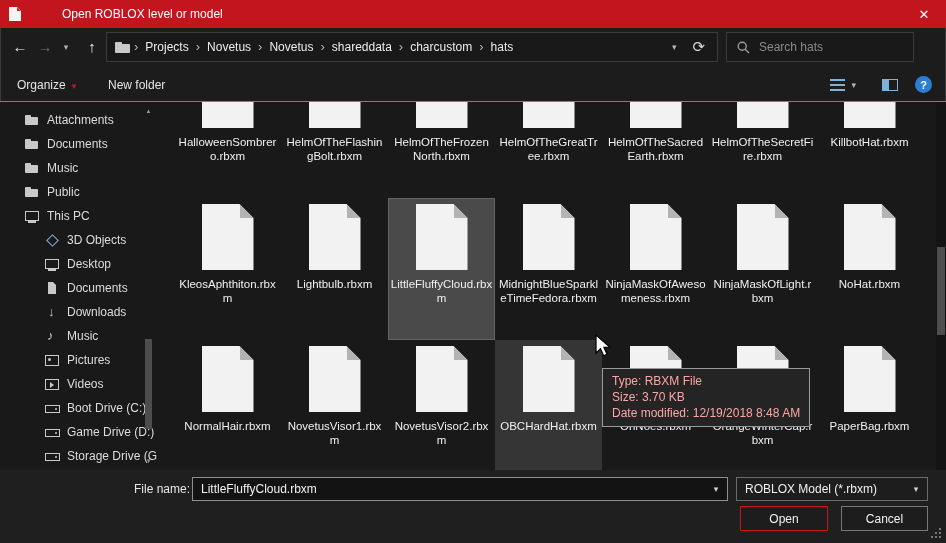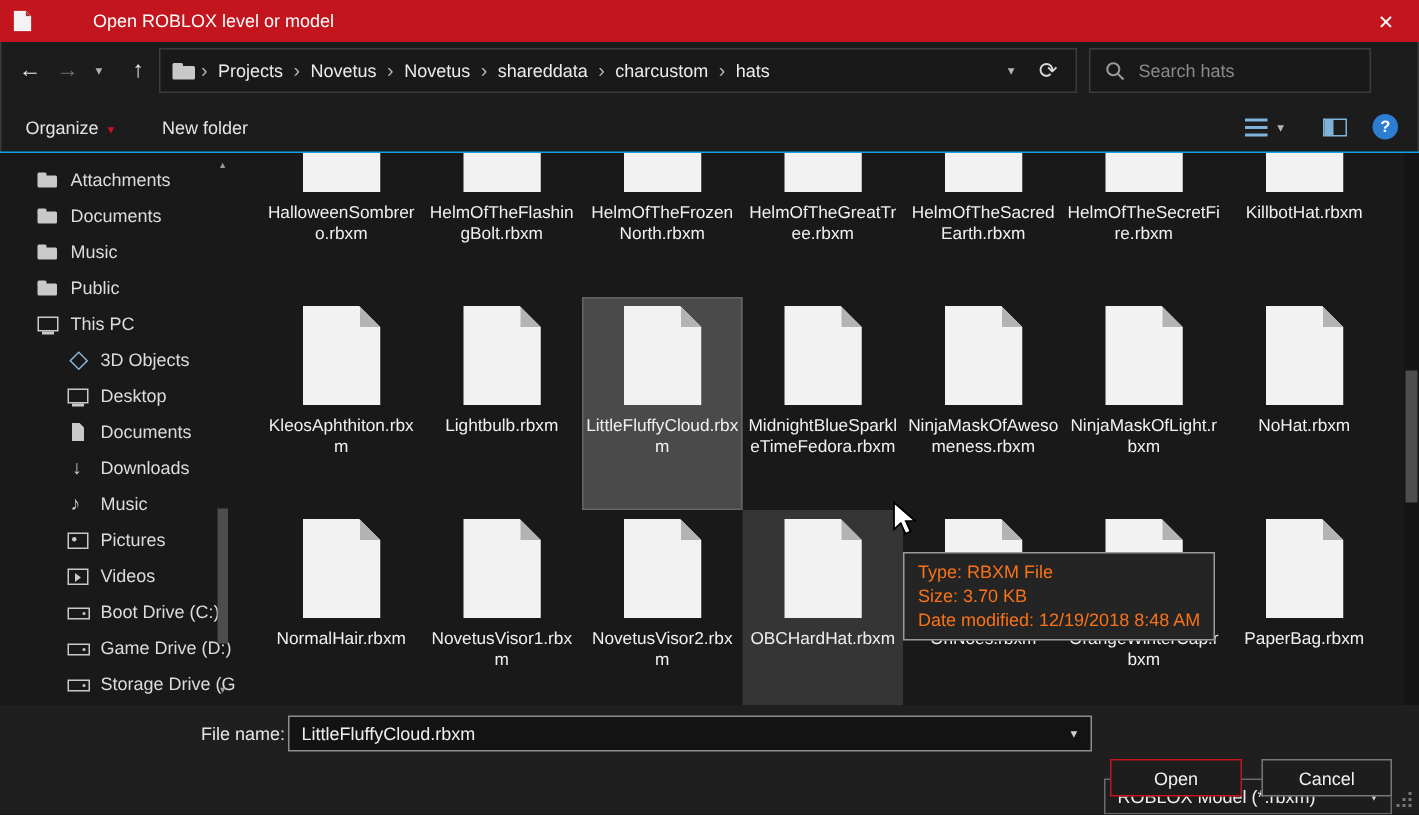--- a/index.html
+++ b/index.html
@@ -76,28 +76,28 @@
   .frow{display:flex;height:142px;}
   .tile{width:107px;height:142px;display:flex;flex-direction:column;align-items:center;padding-top:6px;box-sizing:border-box;flex:none;}
   .tile.selected{background:#4a4a4a;box-shadow:inset 0 0 0 1px #656565;}
   .tile.hovered{background:#353535;}
   .doc{width:52px;height:66px;position:relative;background:#f2f2f2;clip-path:polygon(0 0,38px 0,52px 14px,52px 100%,0 100%);flex:none;}
   .doc::after{content:"";position:absolute;right:0;top:0;width:14px;height:14px;background:#b3b3b3;clip-path:polygon(0 0,100% 100%,0 100%);}
   .fname{margin-top:7px;width:102px;text-align:center;font-size:11.5px;line-height:14px;word-break:break-all;color:#f0f0f0;}
   .vscroll{position:absolute;right:0;top:0;width:10px;bottom:0;background:#141414;}
   .vthumb{position:absolute;left:1px;width:8px;top:145px;height:88px;background:#4d4d4d;}
   
-  .tooltip{position:absolute;left:602px;top:368px;background:#242424;border:1px solid #9a9a9a;padding:4px 9px 5px 9px;z-index:20;line-height:16px;color:#f97316;white-space:nowrap;}
+  .tooltip{position:absolute;left:602px;top:368px;background:#242424;border:1px solid #9a9a9a;padding:4px 9px 5px 9px;z-index:20;line-height:16px;color:#fca5a5;white-space:nowrap;}
   .cursor{position:absolute;left:594px;top:334px;z-index:30;}
   
   .footer{position:absolute;left:0;right:0;bottom:0;height:73px;background:#1f1f1f;}
   .fn-label{position:absolute;left:134px;top:12px;color:#e6e6e6;}
   .combo{position:absolute;top:7px;height:24px;box-sizing:border-box;display:flex;align-items:center;}
   .fn-combo{left:192px;width:536px;border:1px solid #8f8f8f;background:#131313;}
-  .ft-combo{left:736px;width:192px;border:1px solid #6b6b6b;background:#1d1d1d;margin-top:42px;}
+  .ft-combo{left:736px;width:192px;border:1px solid #6b6b6b;background:#1d1d1d;}
   .combo-val{flex:1;padding-left:8px;color:#f0f0f0;white-space:nowrap;overflow:hidden;}
   .combo-caret{width:22px;text-align:center;color:#cfcfcf;font-size:9px;}
   .btn{position:absolute;top:36px;height:25px;display:flex;align-items:center;justify-content:center;background:#1d1d1d;box-sizing:border-box;color:#f2f2f2;}
   .open-btn{left:740px;width:88px;border:1px solid #c2151d;}
   .cancel-btn{left:841px;width:87px;border:1px solid #787878;}
   .grip{position:absolute;right:4px;bottom:4px;width:11px;height:11px;}
   .grip::before{content:"";position:absolute;left:0;top:0;width:2px;height:2px;background:transparent;
     box-shadow:8px 0 0 #777,4px 4px 0 #777,8px 4px 0 #777,0 8px 0 #777,4px 8px 0 #777,8px 8px 0 #777;}
 </style>
 </head>

